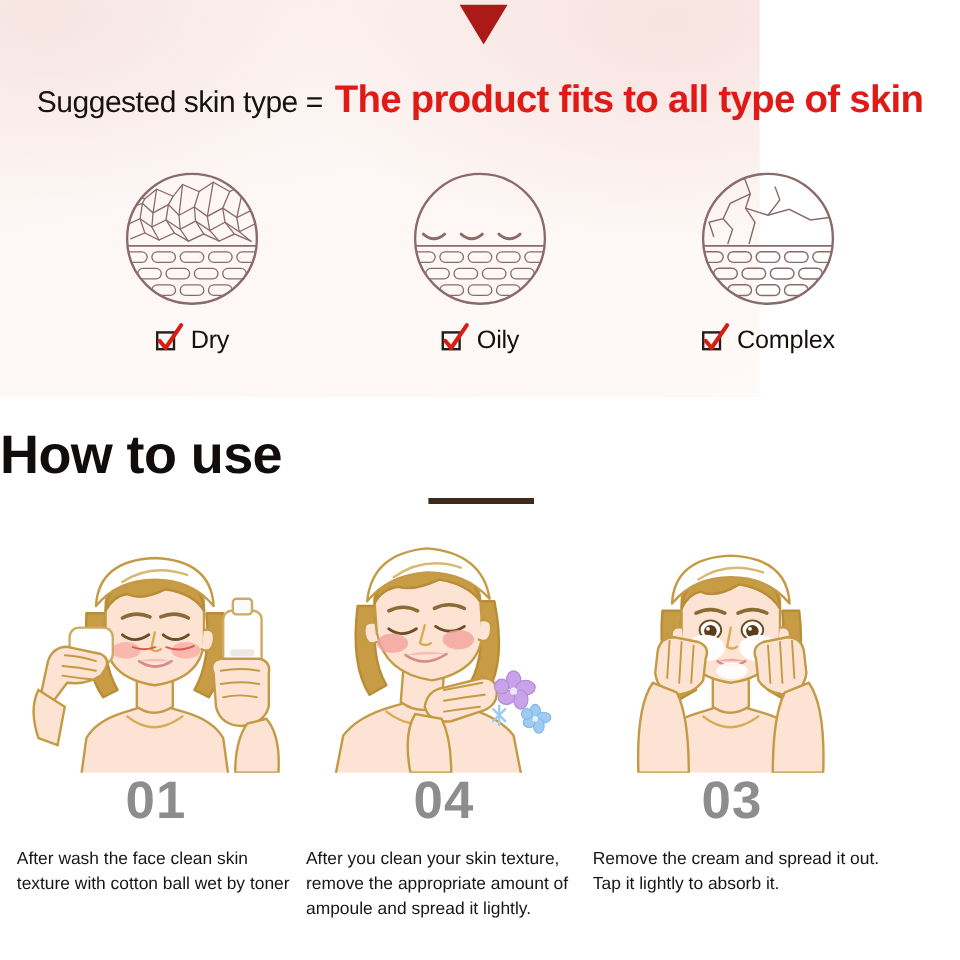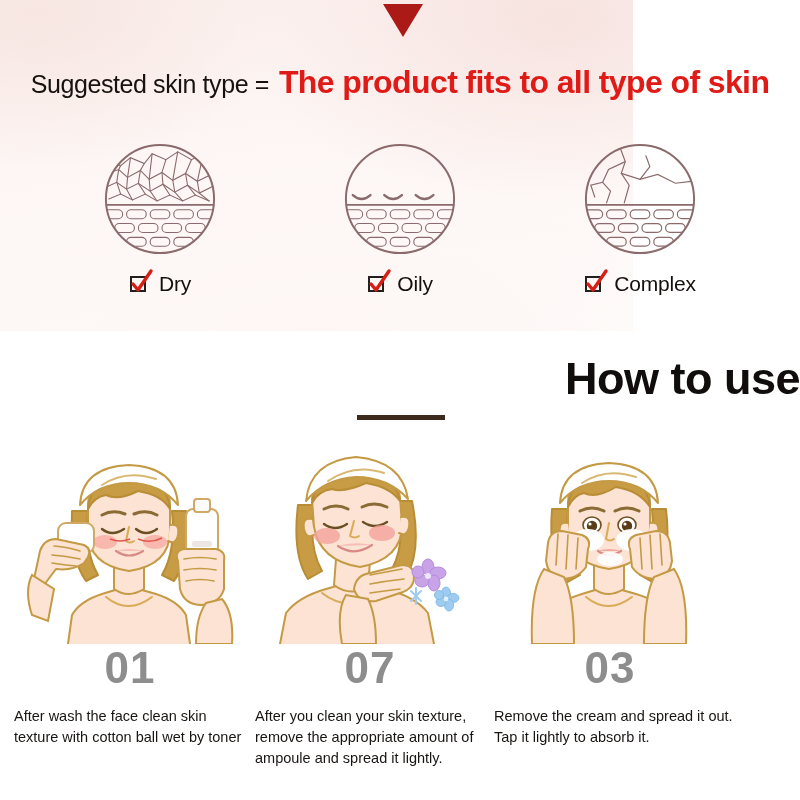--- a/index.html
+++ b/index.html
@@ -53,21 +53,21 @@
     border:2px solid #231f1d;background:transparent;box-sizing:border-box;
   }
   .checkbox svg{position:absolute;left:0;top:-4px;overflow:visible;}
   .skin-label{font-size:21px;color:#15100e;letter-spacing:-0.2px;}
 
   
   .bottom-section{
     position:absolute;left:0;top:331px;width:800px;height:469px;background:#ffffff;
   }
   .how-title{
-    position:absolute;left:0;top:22px;width:800px;text-align:right;
+    position:absolute;left:0;top:22px;width:800px;text-align:left;
     font-size:45px;font-weight:bold;color:#100d0c;letter-spacing:-0.5px;
   }
   .how-rule{
     position:absolute;left:357px;top:84px;width:88px;height:5px;background:#3c2a1c;
   }
 
   
   .steps{
     position:absolute;left:0;top:108px;width:680px;height:360px;
     display:flex;justify-content:space-between;padding:0 10px;box-sizing:border-box;
@@ -371,21 +371,21 @@
               <ellipse cx="189" cy="156" rx="4.5" ry="4.5"></ellipse>
             </g>
             <circle cx="196" cy="160" r="2.4" fill="#e2f0fb"></circle>
             <g stroke="#9ecbf0" stroke-width="2" stroke-linecap="round">
               <line x1="161" y1="152" x2="171" y2="162"></line>
               <line x1="171" y1="152" x2="161" y2="162"></line>
               <line x1="166" y1="149" x2="166" y2="165"></line>
             </g>
           </g>
         </svg>
-        <div class="step-num">07</div>
+        <div class="step-num">04</div>
         <div class="step-cap">After you clean your skin texture, remove the appropriate amount of ampoule and spread it lightly.</div>
       </div>
 
       <div class="step">
         <svg class="step-art" viewBox="0 0 240 205">
           <g stroke="#c49a44" stroke-width="2" fill="none" stroke-linejoin="round" stroke-linecap="round">
             <path d="M52 205 L58 176 Q68 162 92 155 L118 147 L146 155 Q170 162 180 176 L186 205" fill="#fce3d3"></path>
             <path d="M96 158 Q118 176 142 158" stroke="#d9ab55"></path>
             <path d="M104 126 L104 150 Q118 160 134 150 L134 126" fill="#fce3d3"></path>
 

